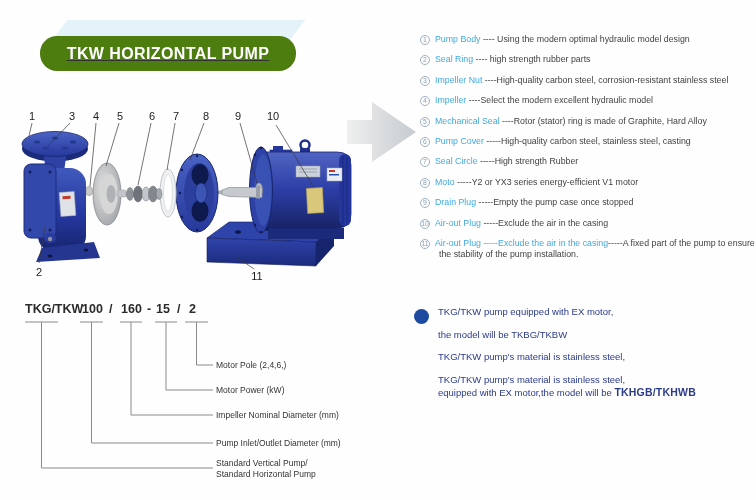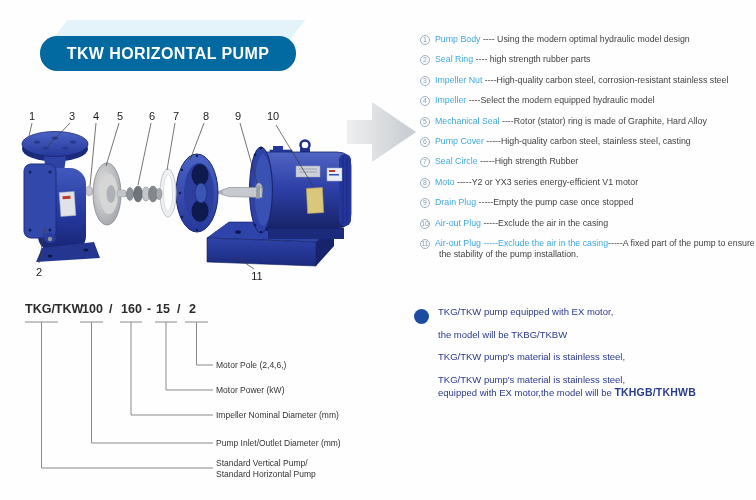--- a/index.html
+++ b/index.html
@@ -2,22 +2,22 @@
 <html><head>
 <meta charset="utf-8">
 <style>
   html,body{margin:0;padding:0;background:#ffffff;}
   .page{position:relative;width:756px;height:500px;background:#fefefe;overflow:hidden;
         font-family:"Liberation Sans",sans-serif;color:#333;}
 
   
   .banner-glow{position:absolute;left:58px;top:20px;width:238px;height:24px;
                background:#bfe4f5;opacity:.4;transform:skewX(-38deg);}
-  .banner{position:absolute;left:40px;top:36px;width:256px;height:35px;background:#0369a1;
-          border-radius:17px;display:flex;align-items:center;justify-content:center;}
+  .banner{position:absolute;left:40px;top:36px;width:256px;height:35px;background:#4d7c0f;
+          border-radius:17px;display:flex;align-items:center;justify-content:center;text-decoration:underline;}
   .banner span{color:#fff;font-weight:bold;font-size:16px;letter-spacing:.4px;}
 
   
   .diagram{position:absolute;left:10px;top:90px;width:420px;height:200px;}
 
   
   .parts{position:absolute;left:420px;top:34px;width:336px;}
   .pitem{white-space:pre;font-size:8.8px;line-height:11.4px;margin-bottom:9px;color:#3f3f3f;}
   .pitem.wrap{white-space:normal;padding-left:19px;text-indent:-19px;}
   .pitem .num{display:inline-block;box-sizing:border-box;width:10px;height:10px;
@@ -208,21 +208,21 @@
       <text x="263" y="30">10</text>
       <text x="29" y="186">2</text>
       <text x="247" y="190">11</text>
     </g>
   </svg>
 
   <div class="parts">
     <div class="pitem"><span class="num">1</span><span class="pname">Pump Body</span><span class="pdesc"> ---- Using the modern optimal hydraulic model design</span></div>
     <div class="pitem"><span class="num">2</span><span class="pname">Seal Ring</span><span class="pdesc"> ---- high strength rubber parts</span></div>
     <div class="pitem"><span class="num">3</span><span class="pname">Impeller Nut</span><span class="pdesc"> ----High-quality carbon steel, corrosion-resistant stainless steel</span></div>
-    <div class="pitem"><span class="num">4</span><span class="pname">Impeller</span><span class="pdesc"> ----Select the modern equipped hydraulic model</span></div>
+    <div class="pitem"><span class="num">4</span><span class="pname">Impeller</span><span class="pdesc"> ----Select the modern excellent hydraulic model</span></div>
     <div class="pitem"><span class="num">5</span><span class="pname">Mechanical Seal</span><span class="pdesc"> ----Rotor (stator) ring is made of Graphite, Hard Alloy</span></div>
     <div class="pitem"><span class="num">6</span><span class="pname">Pump Cover</span><span class="pdesc"> -----High-quality carbon steel, stainless steel, casting</span></div>
     <div class="pitem"><span class="num">7</span><span class="pname">Seal Circle</span><span class="pdesc"> -----High strength Rubber</span></div>
     <div class="pitem"><span class="num">8</span><span class="pname">Moto</span><span class="pdesc"> -----Y2 or YX3 series energy-efficient V1 motor</span></div>
     <div class="pitem"><span class="num">9</span><span class="pname">Drain Plug</span><span class="pdesc"> -----Empty the pump case once stopped</span></div>
     <div class="pitem"><span class="num">10</span><span class="pname">Air-out Plug</span><span class="pdesc"> -----Exclude the air in the casing</span></div>
     <div class="pitem wrap"><span class="num">11</span><span class="pname">Air-out Plug -----Exclude the air in the casing</span><span class="pdesc">-----A fixed part of the pump to ensure the stability of the pump installation.</span></div>
   </div>
 
   <svg class="model" viewBox="0 0 330 200">

